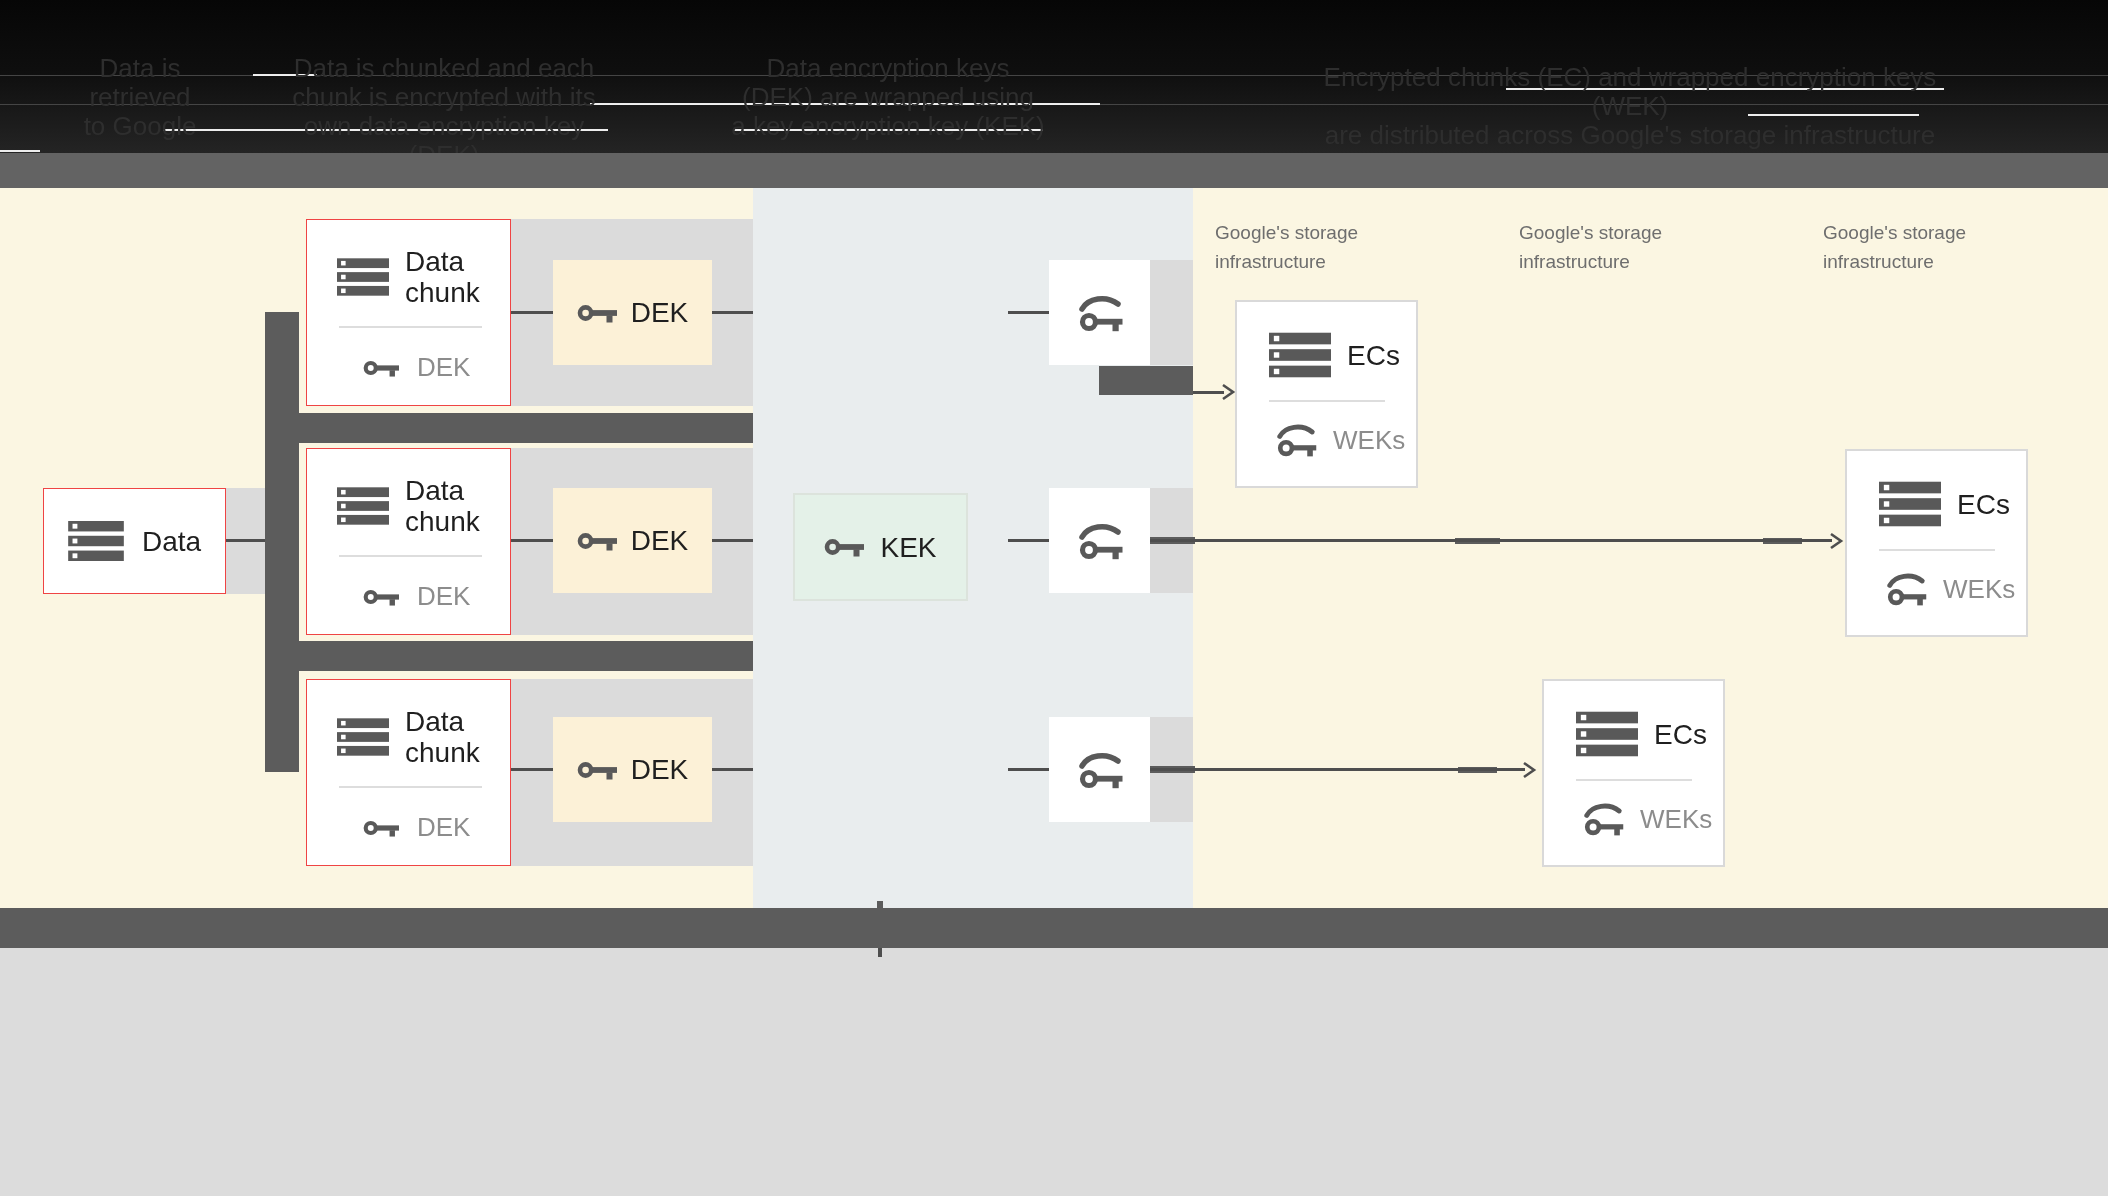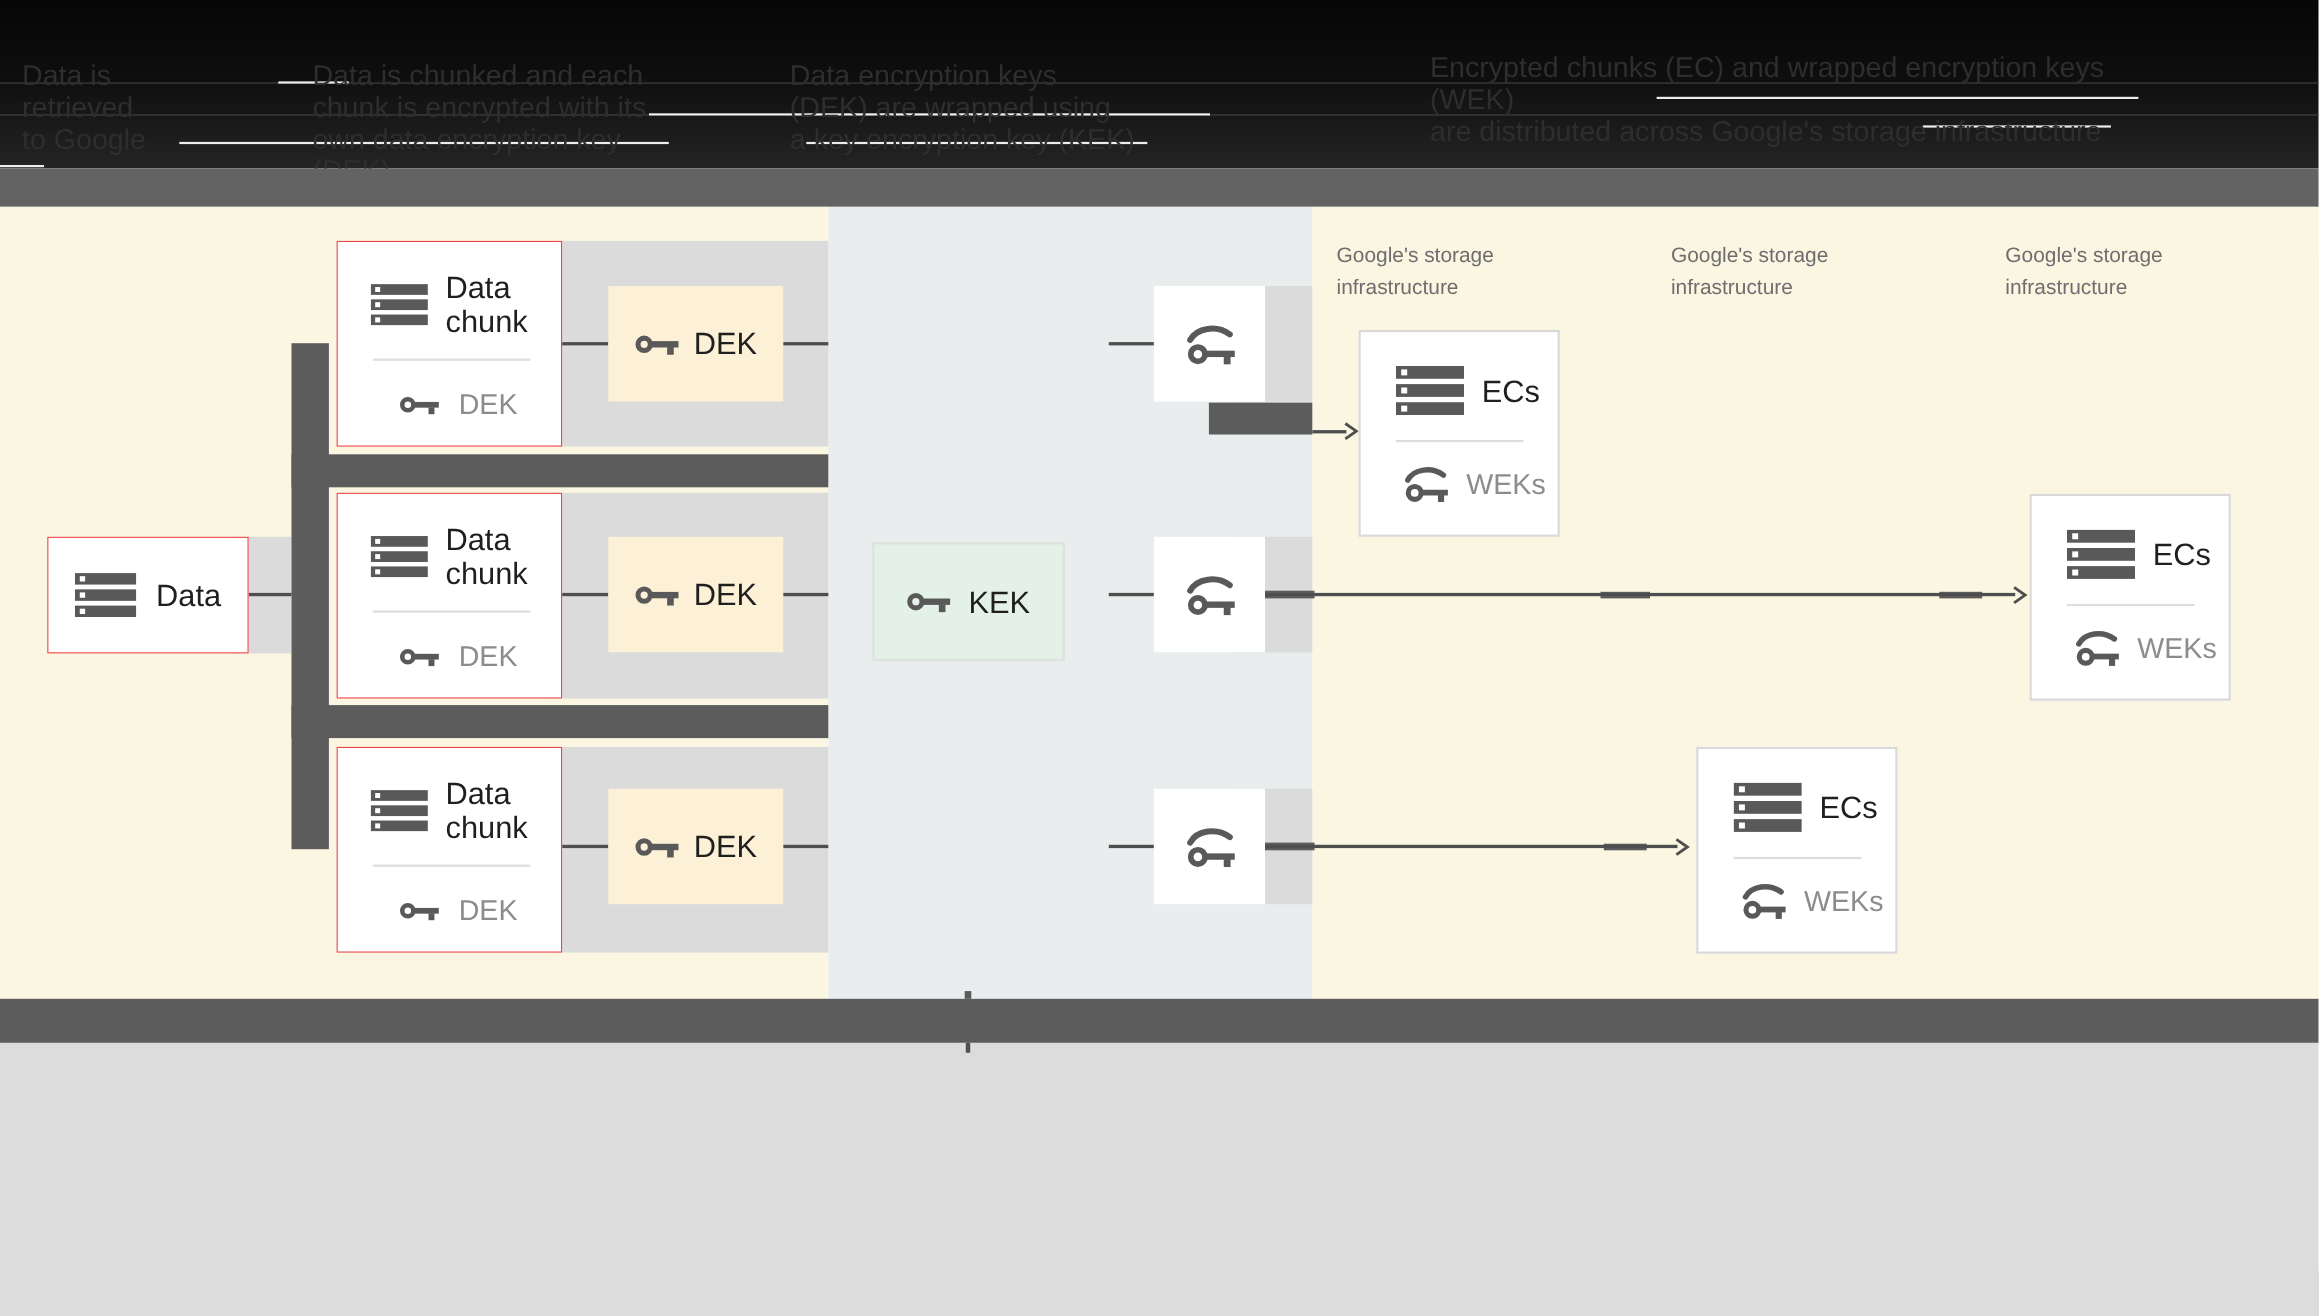--- a/index.html
+++ b/index.html
@@ -1,21 +1,21 @@
 <!DOCTYPE html>
 <html><head>
 <meta charset="utf-8">
 <style>
   html,body{margin:0;padding:0;background:#fff;}
   .canvas{position:relative;width:2108px;height:1196px;overflow:hidden;
           font-family:"Liberation Sans", sans-serif;background:#fff;}
   .abs{position:absolute;}
   
   .header{left:0;top:0;width:2108px;height:153px;background:linear-gradient(#060606 0%,#0e0e0e 45%,#242424 100%);}
-  .hcol{position:absolute;top:54px;text-align:left;color:#2e2e2e;font-size:26px;line-height:29px;}
+  .hcol{position:absolute;top:54px;text-align:center;color:#2e2e2e;font-size:26px;line-height:29px;}
   .hairline{position:absolute;left:0;width:2108px;height:1px;background:#454545;}
   .hwhite{position:absolute;height:2px;background:rgba(255,255,255,0.92);}
   .topband{left:0;top:153px;width:2108px;height:35px;background:#636363;}
   
   .panel-yellow{background:#FBF6E2;}
   .panel-blue{background:#E9EDEE;}
   .strip{background:#DBDBDB;}
   .darkbar{background:#5C5C5C;}
   .thinline{background:#4E4E4E;}
   
@@ -62,21 +62,21 @@
     <div class="hcol" style="left:284px;width:320px">
       <div>Data is chunked and each</div>
       <div>chunk is encrypted with its</div>
       <div>own data encryption key (DEK)</div>
     </div>
     <div class="hcol" style="left:718px;width:340px">
       <div>Data encryption keys</div>
       <div>(DEK) are wrapped using</div>
       <div>a key encryption key (KEK)</div>
     </div>
-    <div class="hcol" style="left:1300px;width:660px;top:47px">
+    <div class="hcol" style="left:1300px;width:660px;top:63px">
       <div>Encrypted chunks (EC) and wrapped encryption keys (WEK)</div>
       <div>are distributed across Google's storage infrastructure</div>
     </div>
   </div>
 
   <div class="abs topband"></div>
 
   <div class="abs panel-yellow" style="left:0;top:188px;width:753px;height:720px"></div>
   <div class="abs panel-blue" style="left:753px;top:188px;width:440px;height:720px"></div>
   <div class="abs panel-yellow" style="left:1193px;top:188px;width:915px;height:720px"></div>

